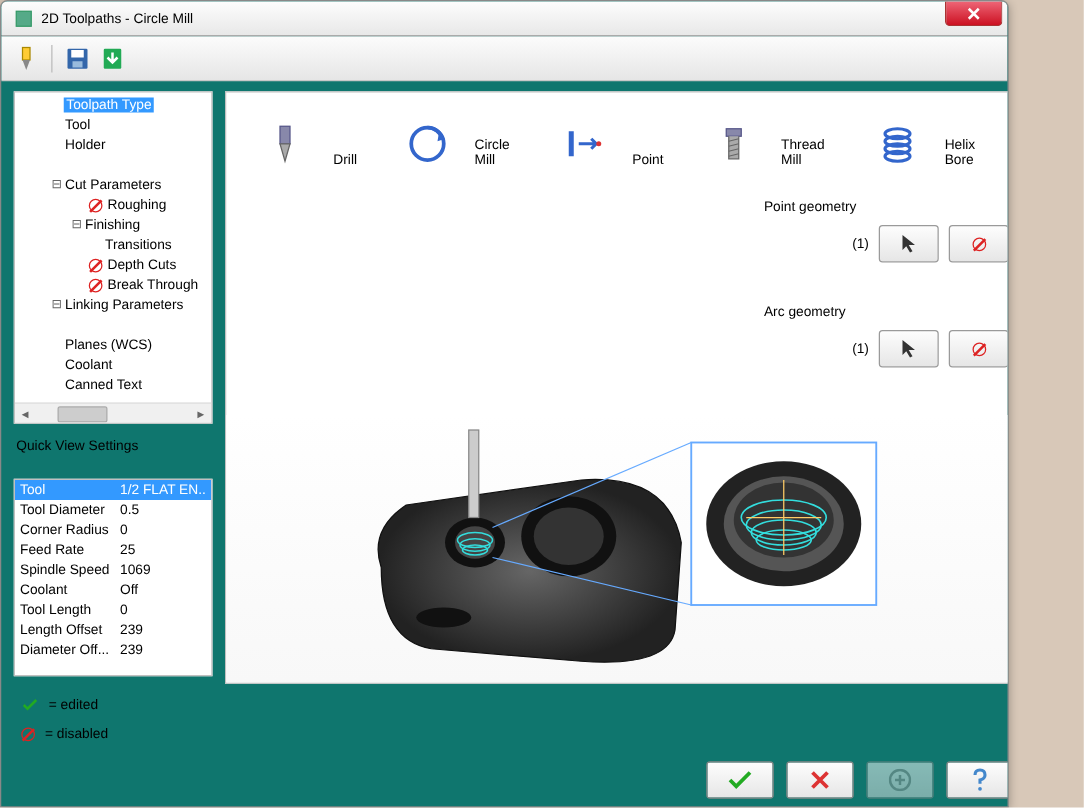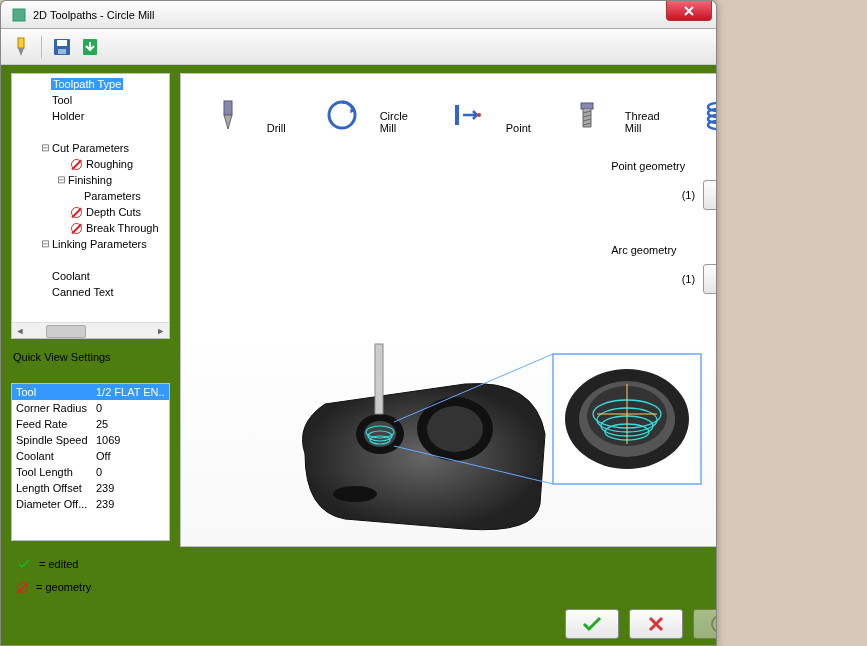--- a/index.html
+++ b/index.html
@@ -1,17 +1,17 @@
 <!DOCTYPE html>
 <html><head>
 <meta charset="utf-8">
 <style>
 * { box-sizing: border-box; margin: 0; padding: 0; }
 body { font-family: "Segoe UI", Tahoma, sans-serif; font-size: 11px; background: #d8c8b8; width: 867px; height: 646px; overflow: hidden; }
-.window { width: 717px; height: 646px; background: #4d7c0f; border: 1px solid #888; border-radius: 6px 6px 0 0; overflow: hidden; box-shadow: 0 2px 8px rgba(0,0,0,0.3);}
+.window { width: 807px; height: 646px; background: #0f766e; border: 1px solid #888; border-radius: 6px 6px 0 0; overflow: hidden; box-shadow: 0 2px 8px rgba(0,0,0,0.3);}
 .titlebar { height: 28px; background: linear-gradient(#fdfdfd, #e8e8e8); display: flex; align-items: center; padding: 0 4px; border-bottom: 1px solid #aaa; position: relative;}
 .titlebar .app-icon { width: 16px; height: 16px; margin: 0 6px; }
 .titlebar .close-btn { position: absolute; right: 4px; top: 0; width: 46px; height: 20px; background: linear-gradient(#e67,#c12); border: 1px solid #a33; border-top:none; border-radius: 0 0 4px 4px; display:flex; align-items:center; justify-content:center;}
 .titlebar .close-btn svg { width:12px; height:12px;}
 .toolbar { height: 36px; background: linear-gradient(#fcfcfc,#e6e6e6); border-bottom: 1px solid #c8c8c8; display:flex; align-items:center; padding: 0 8px; gap: 4px;}
 .toolbar .sep { width:1px; height:22px; background:#bbb; margin:0 4px;}
 .tool-btn { width:24px; height:24px; display:flex; align-items:center; justify-content:center;}
 .content { display:flex; height: calc(646px - 28px - 36px); }
 .left-pane { width: 196px; padding: 8px 6px 8px 10px; border-right: none; display:flex; flex-direction:column;}
 .right-pane { flex:1; position:relative; padding: 8px 10px 8px 4px;}
@@ -137,21 +137,21 @@
               <span class="label">Roughing</span>
             </div>
             <div class="tree-item">
               <span class="spacer" style="width:40px"></span>
               <span class="expander">⊟</span>
               <span class="label">Finishing</span>
             </div>
             <div class="tree-item">
               <span class="spacer" style="width:56px"></span>
               <span class="expander"></span>
-              <span class="label">Parameters</span>
+              <span class="label">Transitions</span>
             </div>
             <div class="tree-item">
               <span class="spacer" style="width:40px"></span>
               <span class="expander"></span>
               <span class="icon">
                 <span class="no-circle"></span>
               </span>
               <span class="label">Depth Cuts</span>
             </div>
             <div class="tree-item">
@@ -164,20 +164,25 @@
             </div>
             <div class="tree-item">
               <span class="spacer" style="width:24px"></span>
               <span class="expander">⊟</span>
               <span class="label">Linking Parameters</span>
             </div>
             <div class="tree-item">
               <span class="spacer" style="width:24px"></span>
               <span class="expander"></span>
               <span class="label"></span>
+            </div>
+            <div class="tree-item">
+              <span class="spacer" style="width:24px"></span>
+              <span class="expander"></span>
+              <span class="label">Planes (WCS)</span>
             </div>
             <div class="tree-item">
               <span class="spacer" style="width:24px"></span>
               <span class="expander"></span>
               <span class="label">Coolant</span>
             </div>
             <div class="tree-item">
               <span class="spacer" style="width:24px"></span>
               <span class="expander"></span>
               <span class="label">Canned Text</span>
@@ -191,20 +196,24 @@
       </div>
 
       <div class="qv-label">Quick View Settings</div>
       <div class="qv-wrap">
         <div class="qv-list" id="qvlist">
             <div class="qv-row selected">
               <span class="k">Tool</span>
               <span class="v">1/2 FLAT EN..</span>
             </div>
             <div class="qv-row">
+              <span class="k">Tool Diameter</span>
+              <span class="v">0.5</span>
+            </div>
+            <div class="qv-row">
               <span class="k">Corner Radius</span>
               <span class="v">0</span>
             </div>
             <div class="qv-row">
               <span class="k">Feed Rate</span>
               <span class="v">25</span>
             </div>
             <div class="qv-row">
               <span class="k">Spindle Speed</span>
               <span class="v">1069</span>
@@ -230,21 +239,21 @@
 
       <div class="legend">
         <div class="legend-row">
           <svg width="14" height="14">
               <path d="M2 7 L5 10 L12 3" stroke="#2a2" stroke-width="2" fill="none"></path>
             </svg>
           <span>= edited</span>
         </div>
         <div class="legend-row">
           <span class="no-circle"></span>
-          <span>= geometry</span>
+          <span>= disabled</span>
         </div>
       </div>
     </div>
 
     <div class="right-pane">
       <div class="main-panel">
         <div class="toolpath-row" id="tprow">
             <div class="tp-item">
               <div class="tp-icon">
                 <svg width="36" height="36">

